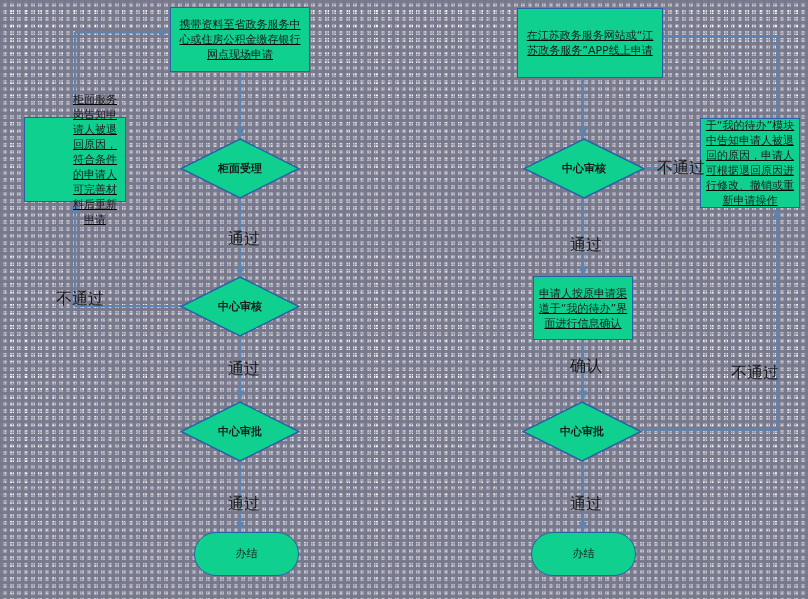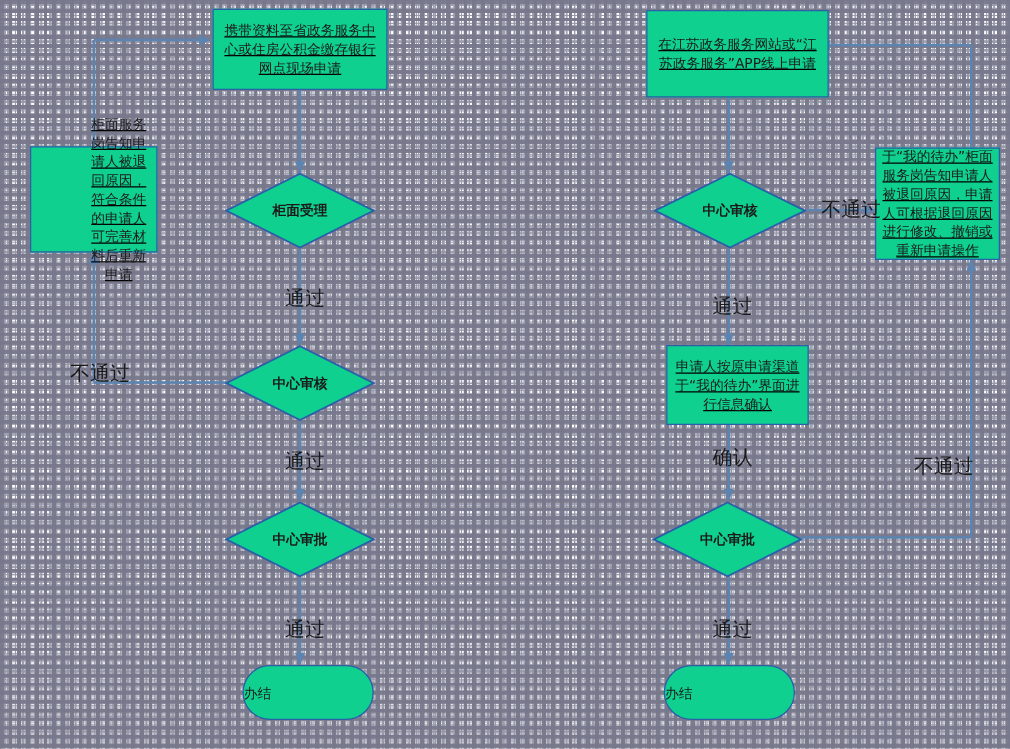--- a/index.html
+++ b/index.html
@@ -44,21 +44,21 @@
   .rect{
     background:#0fd08f;border:1px solid #2b5fa8;
     display:flex;align-items:center;justify-content:center;text-align:center;text-decoration:underline;
   }
   .rect .txt{
     color:#1a1a1a;font-size:11px;line-height:15px;padding:2px 4px;
     font-family:"DejaVu Sans","Liberation Sans",sans-serif;
   }
   .term{
     background:#0fd08f;border:1px solid #2b5fa8;border-radius:26px;
-    display:flex;align-items:center;justify-content:flex-start;text-align:center;
+    display:flex;align-items:center;justify-content:center;text-align:center;font-family:Liberation Mono, monospace;
   }
   .term .txt{color:#1a1a1a;font-size:11px;line-height:15px;}
   .diamond-wrap{position:absolute;font-weight:bold;}
   .diamond-wrap .label{
     position:absolute;left:0;top:0;width:100%;height:100%;
     display:flex;align-items:center;justify-content:center;
     color:#1a1a1a;font-size:11px;text-align:center;pointer-events:none;
   }
   .edge-label{
     position:absolute;color:#1a1a1a;font-size:16px;line-height:13px;
@@ -150,24 +150,24 @@
   </div>
 
   <div class="diamond-wrap" style="left:523px;top:138px;width:122px;height:61px;">
     <svg width="122" height="61" viewBox="0 0 122 61">
       <polygon points="61,1 121,30.5 61,60 1,30.5" fill="#0fd08f" stroke="#2b5fa8" stroke-width="1.5"></polygon>
     </svg>
     <div class="label">中心审核</div>
   </div>
 
   <div class="node rect" style="left:700px;top:118px;width:100px;height:90px;">
-    <span class="txt">于“我的待办”柜面服务岗告知申请人被退回原因，申请人可根据退回原因进行修改、撤销或重新申请操作</span>
+    <span class="txt">于“我的待办”模块中告知申请人被退回的原因，申请人可根据退回原因进行修改、撤销或重新申请操作</span>
   </div>
 
-  <div class="node rect" style="left:533px;top:276px;width:114px;height:64px;">
+  <div class="node rect" style="left:533px;top:276px;width:100px;height:64px;">
     <span class="txt">申请人按原申请渠道于“我的待办”界面进行信息确认</span>
   </div>
 
   <div class="diamond-wrap" style="left:522px;top:401px;width:120px;height:61px;">
     <svg width="120" height="61" viewBox="0 0 120 61">
       <polygon points="60,1 119,30.5 60,60 1,30.5" fill="#0fd08f" stroke="#2b5fa8" stroke-width="1.5"></polygon>
     </svg>
     <div class="label">中心审批</div>
   </div>
 

